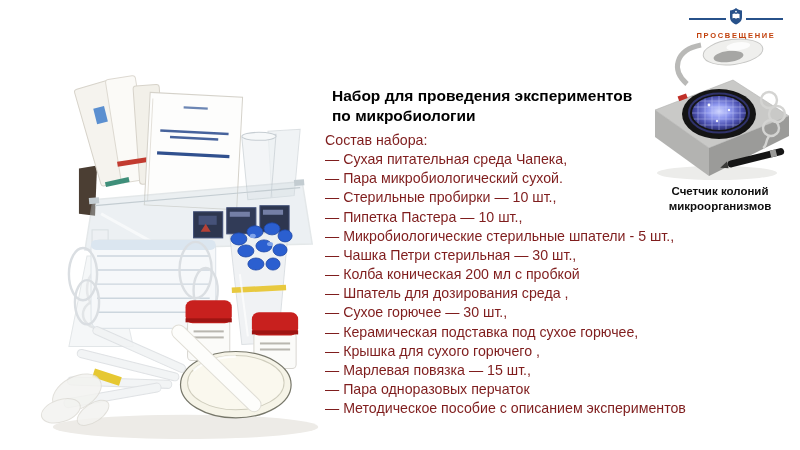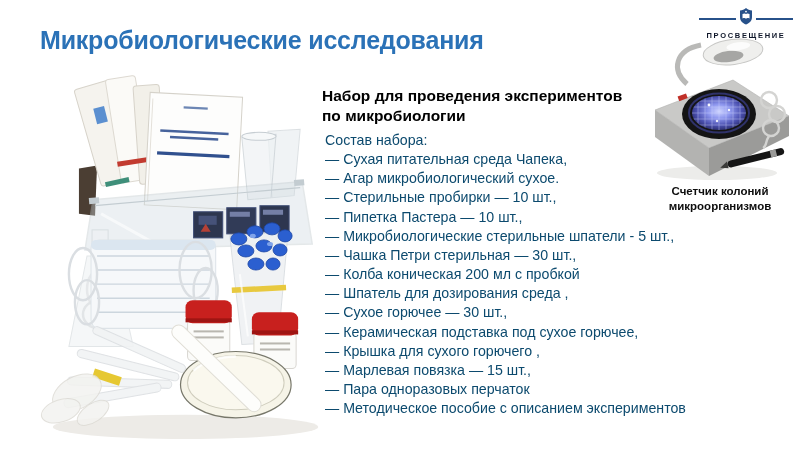--- a/index.html
+++ b/index.html
@@ -5,48 +5,47 @@
   html,body{margin:0;padding:0;background:#e8e8e8;}
   .slide{
     position:relative;width:800px;height:450px;background:#ffffff;overflow:hidden;
     font-family:"Liberation Sans",sans-serif;color:#111;margin:0 auto;
   }
   .title{
     position:absolute;left:40px;top:26px;font-size:25px;font-weight:bold;
     color:#2B72B7;letter-spacing:-0.2px;white-space:nowrap;
   }
   
-  .logo{position:absolute;right:4px;top:8px;width:100px;text-align:center;color:#0f172a;}
+  .logo{position:absolute;right:14px;top:8px;width:100px;text-align:center;color:#c2410c;}
   .logo-top{display:flex;align-items:center;}
   .logo-line{flex:1;height:2px;background:#27518A;margin:0 3px;}
   .logo-text{font-size:7.5px;font-weight:bold;letter-spacing:1.7px;margin-top:2px;white-space:nowrap;}
   
   .kit-photo{position:absolute;left:33px;top:73px;width:290px;height:372px;}
   .counter-photo{position:absolute;left:645px;top:36px;width:152px;height:145px;}
   .counter-caption{
     position:absolute;left:638px;top:184px;width:164px;text-align:center;
     font-size:11.5px;font-weight:bold;line-height:15px;color:#0d0d0d;
   }
   
   .kit-heading{
-    position:absolute;left:322px;top:86px;font-size:15.5px;font-weight:bold;
+    position:absolute;left:332px;top:86px;font-size:15.5px;font-weight:bold;
     line-height:20px;color:#000;white-space:nowrap;
   }
   .kit-list{
     position:absolute;left:325px;top:131px;font-size:14.2px;line-height:19.15px;
-    color:#0c4a6e;white-space:nowrap;
+    color:#7f1d1d;white-space:nowrap;
   }
   .kit-list div{white-space:nowrap;}
 </style>
 </head>
 <body>
 
 <div class="slide">
 
-  <div class="title">Микробиологические исследования</div>
 
   <div class="logo">
     <div class="logo-top">
       <div class="logo-line"></div>
       <span>
         <svg width="14" height="17" viewBox="0 0 14 17">
           <path d="M7,0 C8.5,1.5 11,2.3 13,2.5 L13,9 C13,13 10.5,15.2 7,16.5 C3.5,15.2 1,13 1,9 L1,2.5 C3,2.3 5.5,1.5 7,0 Z" fill="#27518A"></path>
           <path d="M3.5,6 C5,5.2 6.2,5.2 7,6 C7.8,5.2 9,5.2 10.5,6 L10.5,10.5 C9,9.9 7.8,9.9 7,10.7 C6.2,9.9 5,9.9 3.5,10.5 Z" fill="#ffffff"></path>
           <circle cx="7" cy="3.6" r="0.9" fill="#ffffff"></circle>
         </svg>
@@ -261,21 +260,21 @@
   </div>
 
   <div class="kit-heading">
     <div>Набор для проведения экспериментов</div>
     <div>по микробиологии</div>
   </div>
 
   <div class="kit-list">
     <div>Состав набора:</div>
     <div>— Сухая питательная среда Чапека,</div>
-    <div>— Агар микробиологический сухое.</div>
+    <div>— Пара микробиологический сухой.</div>
     <div>— Стерильные пробирки — 10 шт.,</div>
     <div>— Пипетка Пастера — 10 шт.,</div>
     <div>— Микробиологические стерильные шпатели - 5 шт.,</div>
     <div>— Чашка Петри стерильная — 30 шт.,</div>
     <div>— Колба коническая 200 мл с пробкой</div>
     <div>— Шпатель для дозирования среда ,</div>
     <div>— Сухое горючее — 30 шт.,</div>
     <div>— Керамическая подставка под сухое горючее,</div>
     <div>— Крышка для сухого горючего ,</div>
     <div>— Марлевая повязка — 15 шт.,</div>

